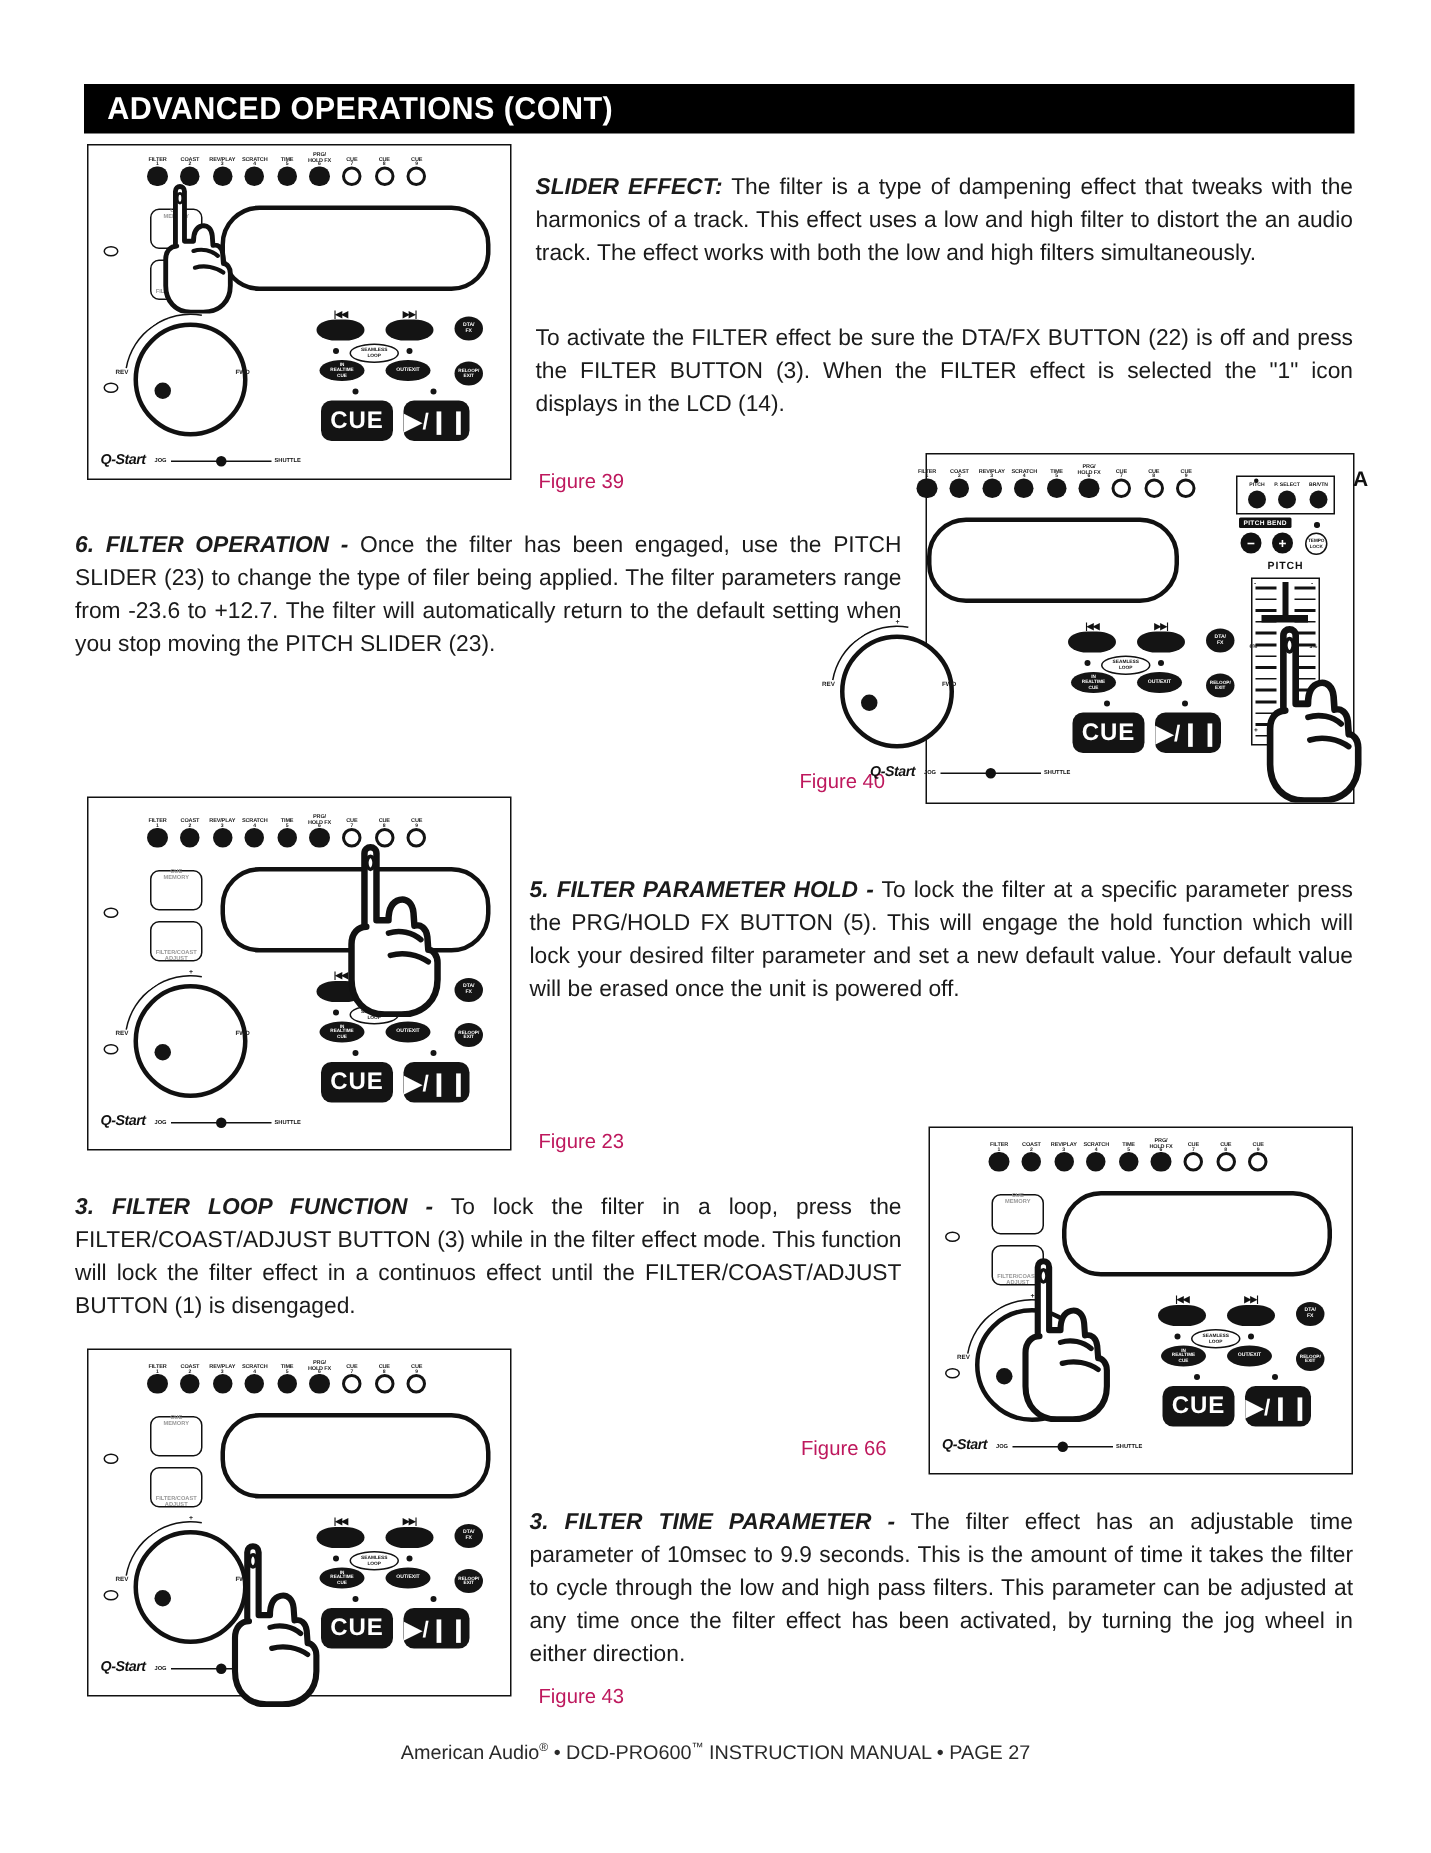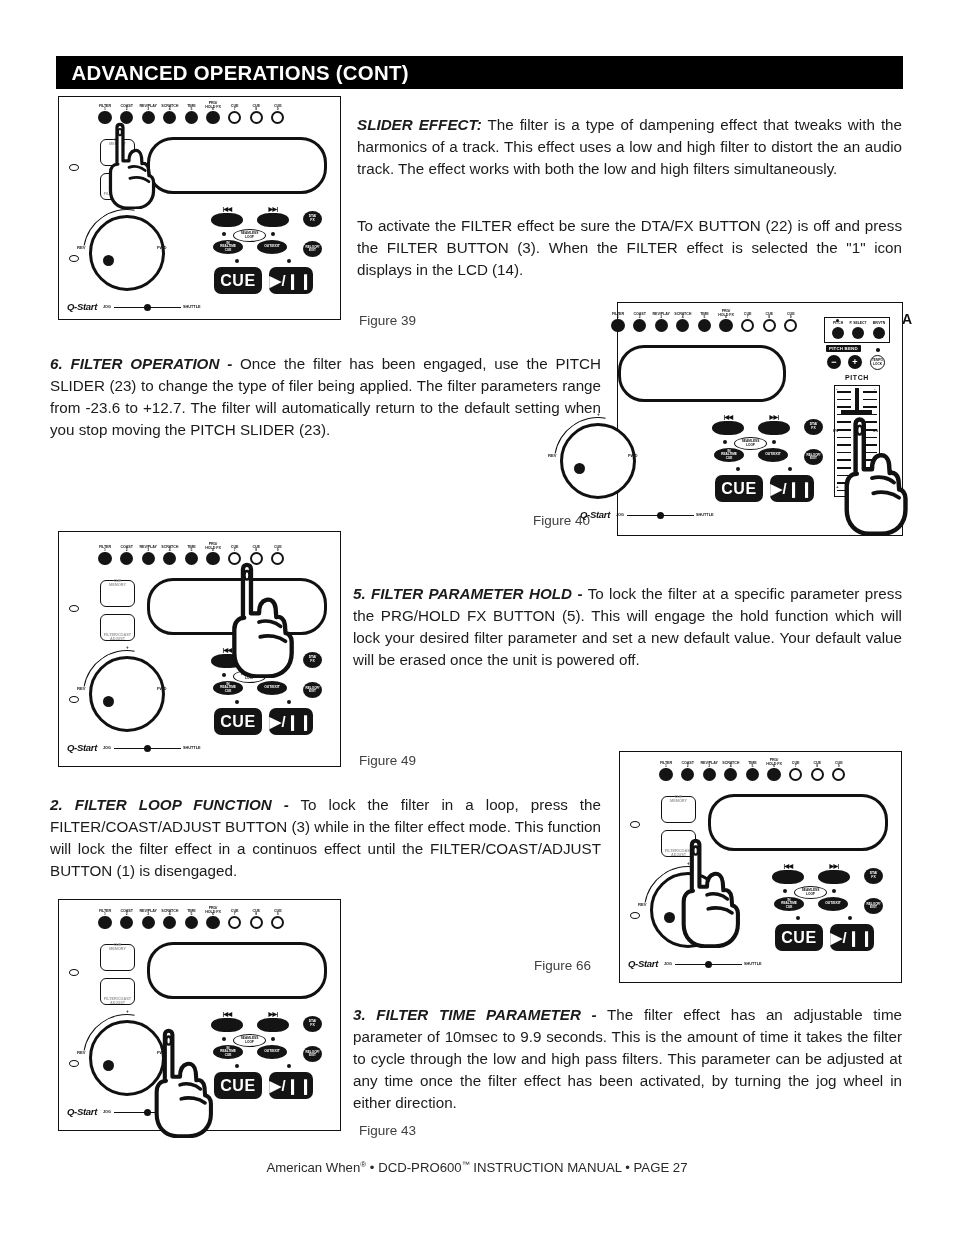--- a/index.html
+++ b/index.html
@@ -49,21 +49,21 @@
     text-justify: inter-word;
     color: #1b1b1b;
   }
   .para b.lead {
     font-weight: bold;
     font-style: italic;
   }
   .fig-caption {
     position: absolute;
     font-size: 13.5px;
-    color: #404040;
+    color: #be185d;
   }
   .footer {
     position: absolute;
     left: 0;
     top: 1160px;
     width: 954px;
     text-align: center;
     font-size: 13.2px;
     color: #2a2a2a;
   }
@@ -362,35 +362,35 @@
 
 <div class="para" style="left:50px; top:353px; width:551px;">
   <b class="lead">6. FILTER OPERATION -</b><span> Once the filter has been engaged, use the PITCH SLIDER (23) to change the type of filer being applied. The filter parameters range from -23.6 to +12.7. The filter will automatically return to the default setting when you stop moving the PITCH SLIDER (23).</span>
 </div>
 
 <div class="para" style="left:353px; top:583px; width:549px;">
   <b class="lead">5. FILTER PARAMETER HOLD -</b><span> To lock the filter at a specific parameter press the PRG/HOLD FX BUTTON (5). This will engage the hold function which will lock your desired filter parameter and set a new default value. Your default value will be erased once the unit is powered off.</span>
 </div>
 
 <div class="para" style="left:50px; top:794px; width:551px;">
-  <b class="lead">2. FILTER LOOP FUNCTION -</b><span> To lock the filter in a loop, press the FILTER/COAST/ADJUST BUTTON (3) while in the filter effect mode. This function will lock the filter effect in a continuos effect until the FILTER/COAST/ADJUST BUTTON (1) is disengaged.</span>
+  <b class="lead">3. FILTER LOOP FUNCTION -</b><span> To lock the filter in a loop, press the FILTER/COAST/ADJUST BUTTON (3) while in the filter effect mode. This function will lock the filter effect in a continuos effect until the FILTER/COAST/ADJUST BUTTON (1) is disengaged.</span>
 </div>
 
 <div class="para" style="left:353px; top:1004px; width:549px;">
   <b class="lead">3. FILTER TIME PARAMETER -</b><span> The filter effect has an adjustable time parameter of 10msec to 9.9 seconds. This is the amount of time it takes the filter to cycle through the low and high pass filters. This parameter can be adjusted at any time once the filter effect has been activated, by turning the jog wheel in either direction.</span>
 </div>
 
 <div class="fig-caption" style="left:359px; top:313px;">Figure 39</div>
 <div class="fig-caption" style="left:533px; top:513px;">Figure 40</div>
-<div class="fig-caption" style="left:359px; top:753px;">Figure 49</div>
+<div class="fig-caption" style="left:359px; top:753px;">Figure 23</div>
 <div class="fig-caption" style="left:534px; top:958px;">Figure 66</div>
 <div class="fig-caption" style="left:359px; top:1123px;">Figure 43</div>
 
 <div class="footer">
-  <span>American When</span><sup>®</sup><span> • DCD-PRO600</span><sup>™</sup><span> INSTRUCTION MANUAL • PAGE 27</span>
+  <span>American Audio</span><sup>®</sup><span> • DCD-PRO600</span><sup>™</sup><span> INSTRUCTION MANUAL • PAGE 27</span>
 </div>
 
 <div class="device" id="fig39" style="left:58px; top:96px; width:283px; height:224px;">
     <div class="dev-inner">
       <div class="screw" style="left:10px; top:67px; width:10px; height:7px;"></div>
       <div class="screw" style="left:10px; top:158px; width:10px; height:7px;"></div>
       <div class="top-btn" style="left:39.3px; top:14px; width:13.4px; height:13.4px;"></div>
       <div class="btn-label" style="left:46px; top:7.4px; font-size:3.7px;">FILTER</div>
       <div class="btn-num" style="left:46px; top:10.4px; font-size:3.4px;">1</div>
       <div class="top-btn" style="left:60.89999999999999px; top:14px; width:13.4px; height:13.4px;"></div>

